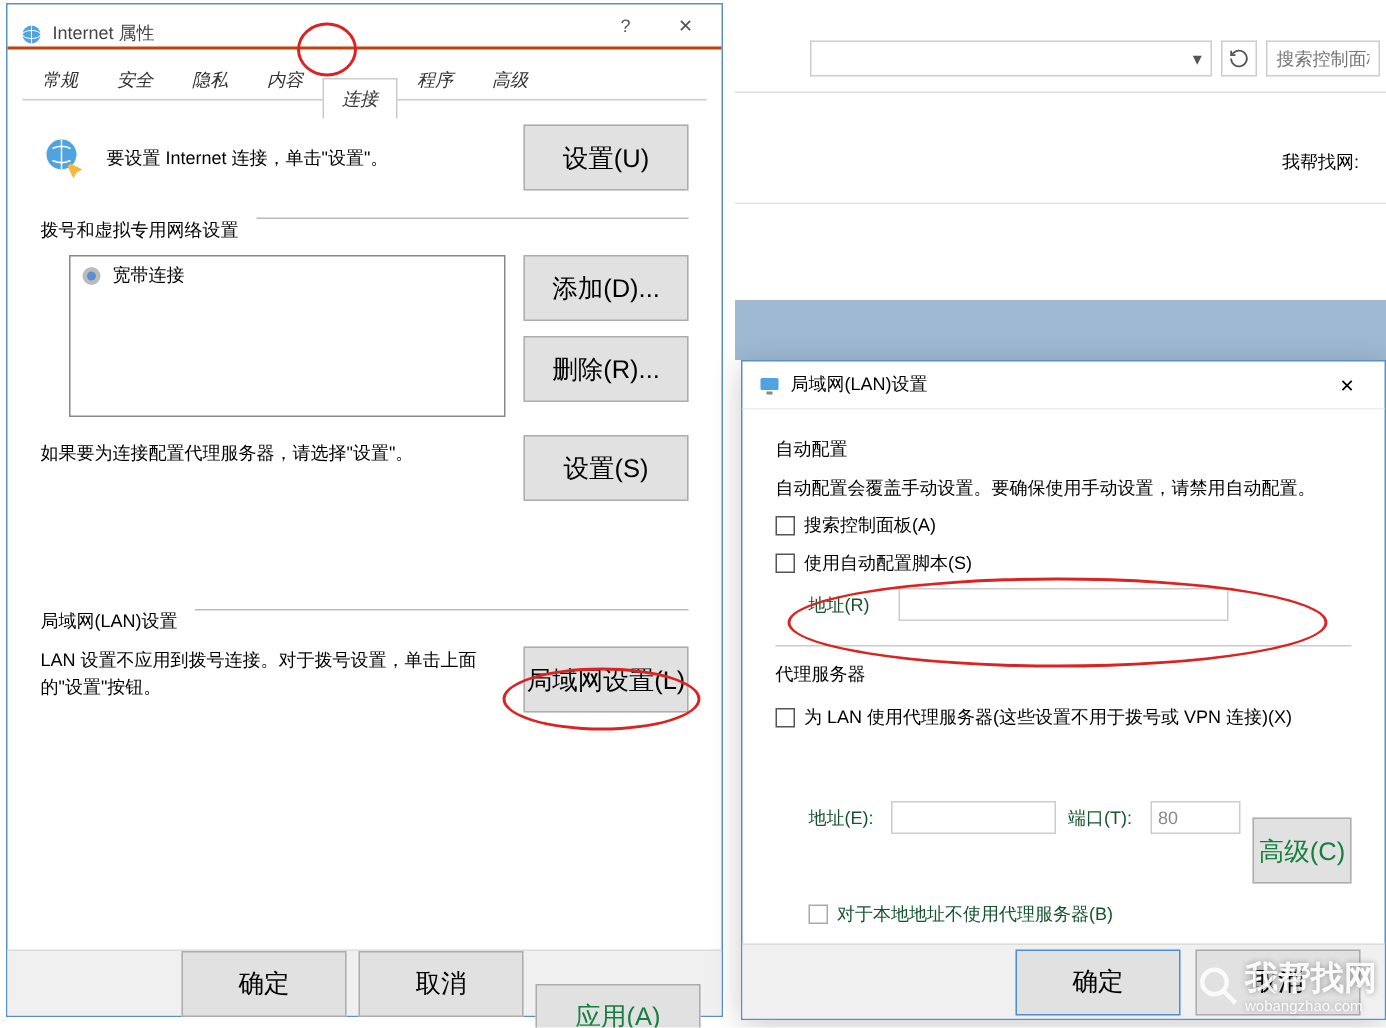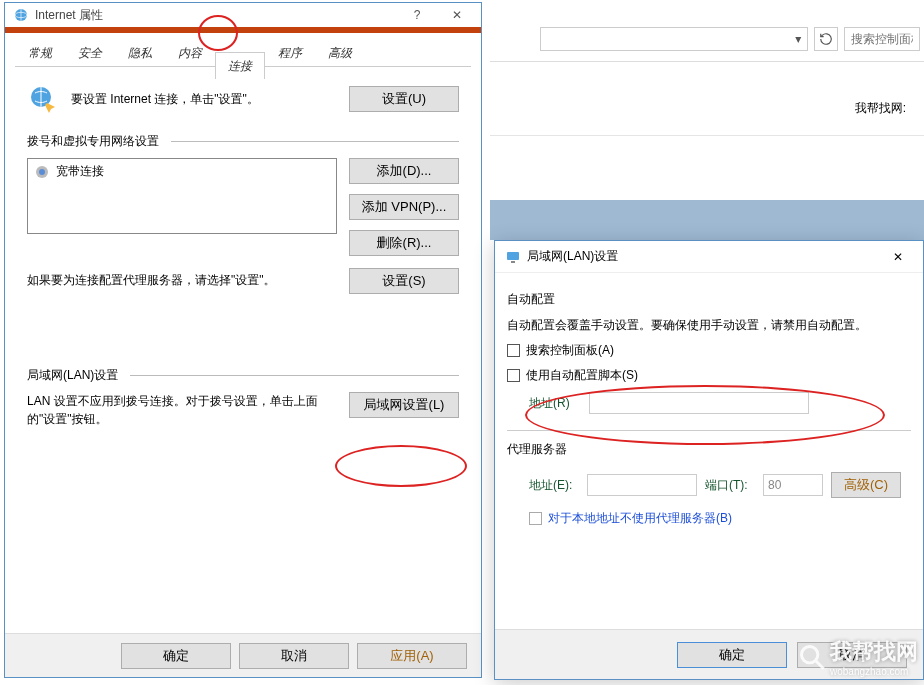--- a/index.html
+++ b/index.html
@@ -11,59 +11,59 @@
 .bg-search { border:1px solid #ccc; height:24px; font-size:12px; padding:0 6px; color:#888; width:76px; }
 .bg-combo { border:1px solid #ccc; height:24px; width:270px; background:#fff; display:flex; align-items:center; justify-content:flex-end; padding-right:6px; color:#555; }
 .bg-refresh { border:1px solid #ccc; width:24px; height:24px; display:flex; align-items:center; justify-content:center; color:#555; }
 .bg-viewlabel { position:absolute; top:100px; right:18px; color:#000; font-size:12px; }
 .bg-sep1 { position:absolute; top:61px; left:490px; right:0; height:1px; background:#ddd; }
 .bg-sep2 { position:absolute; top:135px; left:490px; right:0; height:1px; background:#e5e5e5; }
 .bg-blue-strip { position:absolute; top:200px; left:490px; right:0; height:40px; background:#9fb9d3; }
 
 
 .dlg1 { position:absolute; left:4px; top:2px; width:478px; height:676px; background:#fff; border:1px solid #5a91c4; }
-.dlg1 .titlebar { height:30px; display:flex; align-items:center; padding:0 4px 0 8px; color:#444; border-bottom:6px solid #c2410c; }
+.dlg1 .titlebar { height:30px; display:flex; align-items:flex-end; padding:0 4px 0 8px; color:#444; border-bottom:2px solid #c2410c; }
 .dlg1 .title-text { flex:1; font-size:12px; }
 .dlg1 .titleicon { width:16px; height:16px; margin-right:6px; }
 .dlg1 .winbtn { width:40px; height:28px; display:flex; align-items:center; justify-content:center; color:#555; }
 
 .tabs { display:flex; height:28px; margin:6px 10px 0 10px; border-bottom:1px solid #ccc; font-size:12px;font-style:italic; }
 .tab { padding:5px 12px 4px; border:1px solid transparent; border-bottom:none; color:#333; cursor:default; }
 .tab.active { border-color:#ccc; background:#fff; position:relative; top:13px; }
 .tabpage { padding:16px 22px 12px 22px; }
 
 .row-set { display:flex; align-items:center; gap:12px; margin-bottom:18px; }
 .globe { width:32px; height:32px; }
 .row-set .txt { flex:1; font-size:12px; }
-.btn { width:110px; height:26px; background:#e1e1e1; border:1px solid #adadad; font-size:13px; display:flex; align-items:center; justify-content:center; cursor:default; }
-
-.section-title { font-size:12px; margin:4px 0 8px 0; display:flex; align-items:center; gap:8px; }
+.btn { width:110px; height:44px; background:#e1e1e1; border:1px solid #adadad; font-size:17px; display:flex; align-items:center; justify-content:center; cursor:default; }
+
+.section-title { font-size:12px; margin:4px 0 8px 0; display:flex; gap:8px; }
 .section-title .line { flex:1; height:1px; background:#bbb; margin-left:4px; }
 
 .dial-row { display:flex; gap:12px; }
-.listbox { flex:1; height:76px; border:1px solid #888; background:#fff; padding:4px 6px; font-size:12px; }
+.listbox { flex:1; height:108px; border:1px solid #888; background:#fff; padding:4px 6px; font-size:12px;margin-left:19px; }
 .list-item-row { display:flex; align-items:center; gap:6px; }
 .btn-col { display:flex; flex-direction:column; gap:10px; }
 
 .note { font-size:12px; margin:16px 0 6px 0; }
 .note-row { display:flex; justify-content:space-between; align-items:flex-start; gap:12px; }
 
 .lan-block { margin-top:72px; }
 .lan-row { display:flex; gap:12px; align-items:flex-start; }
 .lan-row .txt { flex:1; font-size:12px; line-height:1.5; }
 
 .dlg1 .footer { position:absolute; left:0; right:0; bottom:0; height:44px; border-top:1px solid #ddd; background:#f0f0f0; display:flex; align-items:center; justify-content:flex-end; gap:8px; padding-right:14px; }
-.btn.disabled { color:#a16207; }
+.btn.disabled { color:#15803d;margin-top:44px; }
 
 
 .dlg2 { position:absolute; left:494px; top:240px; width:430px; height:440px; background:#fff; border:1px solid #5a91c4; box-shadow:0 4px 20px rgba(0,0,0,.2); }
 .dlg2 .titlebar { height:32px; display:flex; align-items:center; padding:0 6px 0 10px; border-bottom:1px solid #eee; }
 .dlg2 .title-text { flex:1; font-size:12px; }
 .dlg2 .closebtn { width:38px; height:28px; display:flex; align-items:center; justify-content:center; }
-.dlg2-body { padding:14px 12px; font-size:12px; }
+.dlg2-body { padding:14px 22px; font-size:12px; }
 .grp-title { font-size:12px; margin:4px 0 8px 0; }
 .grp-note { font-size:12px; margin-bottom:4px; line-height:1.5; }
 .chk-row { display:flex; align-items:center; gap:6px; margin:8px 0; }
 .chk { width:13px; height:13px; border:1px solid #555; background:#fff; flex:0 0 auto; }
 .chk.disabled { border-color:#aaa; }
 .addr-row { display:flex; align-items:center; gap:10px; margin:6px 0 0 22px; }
 .addr-label { color:#14532d; width:50px; }
 .text-input { height:22px; border:1px solid #aaa; background:#fff; padding:0 4px; font-size:12px; }
 .text-input[disabled] { background:#fff; color:#888; border-color:#ccc; }
 .proxy-row { display:flex; align-items:center; gap:8px; margin:14px 0 0 22px; }
@@ -149,21 +149,20 @@
         <div class="list-item-row">
           <svg width="16" height="16" viewBox="0 0 16 16">
               <circle cx="8" cy="8" r="6" fill="#bbb"></circle>
               <circle cx="8" cy="8" r="3" fill="#5b8dd6"></circle>
             </svg>
           <span>宽带连接</span>
         </div>
       </div>
       <div class="btn-col">
         <div class="btn">添加(D)...</div>
-        <div class="btn">添加 VPN(P)...</div>
         <div class="btn">删除(R)...</div>
       </div>
     </div>
 
     <div class="note-row">
       <div class="note">如果要为连接配置代理服务器，请选择"设置"。</div>
       <div class="btn" style="margin-top:12px">设置(S)</div>
     </div>
 
     <div class="lan-block">
@@ -210,30 +209,34 @@
       <span>使用自动配置脚本(S)</span>
     </div>
     <div class="addr-row">
       <span class="addr-label">地址(R)</span>
       <input class="text-input" style="width: 220px;" disabled="">
     </div>
 
     <div class="hr"></div>
 
     <div class="grp-title">代理服务器</div>
+    <div class="chk-row" style="margin-top:12px">
+      <div class="chk"></div>
+      <span>为 LAN 使用代理服务器(这些设置不用于拨号或 VPN 连接)(X)</span>
+    </div>
     <div class="proxy-row">
       <span class="addr-label" style="width:50px">地址(E):</span>
       <input class="text-input" style="width: 110px;" disabled="">
       <span class="addr-label" style="width:50px">端口(T):</span>
       <input class="text-input" style="width: 60px; color: rgb(136, 136, 136);" disabled="" value="80">
       <div class="btn disabled" style="width:70px">高级(C)</div>
     </div>
     <div class="chk-row" style="margin:12px 0 0 22px">
       <div class="chk disabled"></div>
-      <span style="color:#1d4ed8">对于本地地址不使用代理服务器(B)</span>
+      <span style="color:#14532d">对于本地地址不使用代理服务器(B)</span>
     </div>
   </div>
 
   <div class="footer2">
     <div class="btn" style="border-color:#4a90d9">确定</div>
     <div class="btn">取消</div>
   </div>
 </div>
 
 <div class="redring ring-tab"></div>

